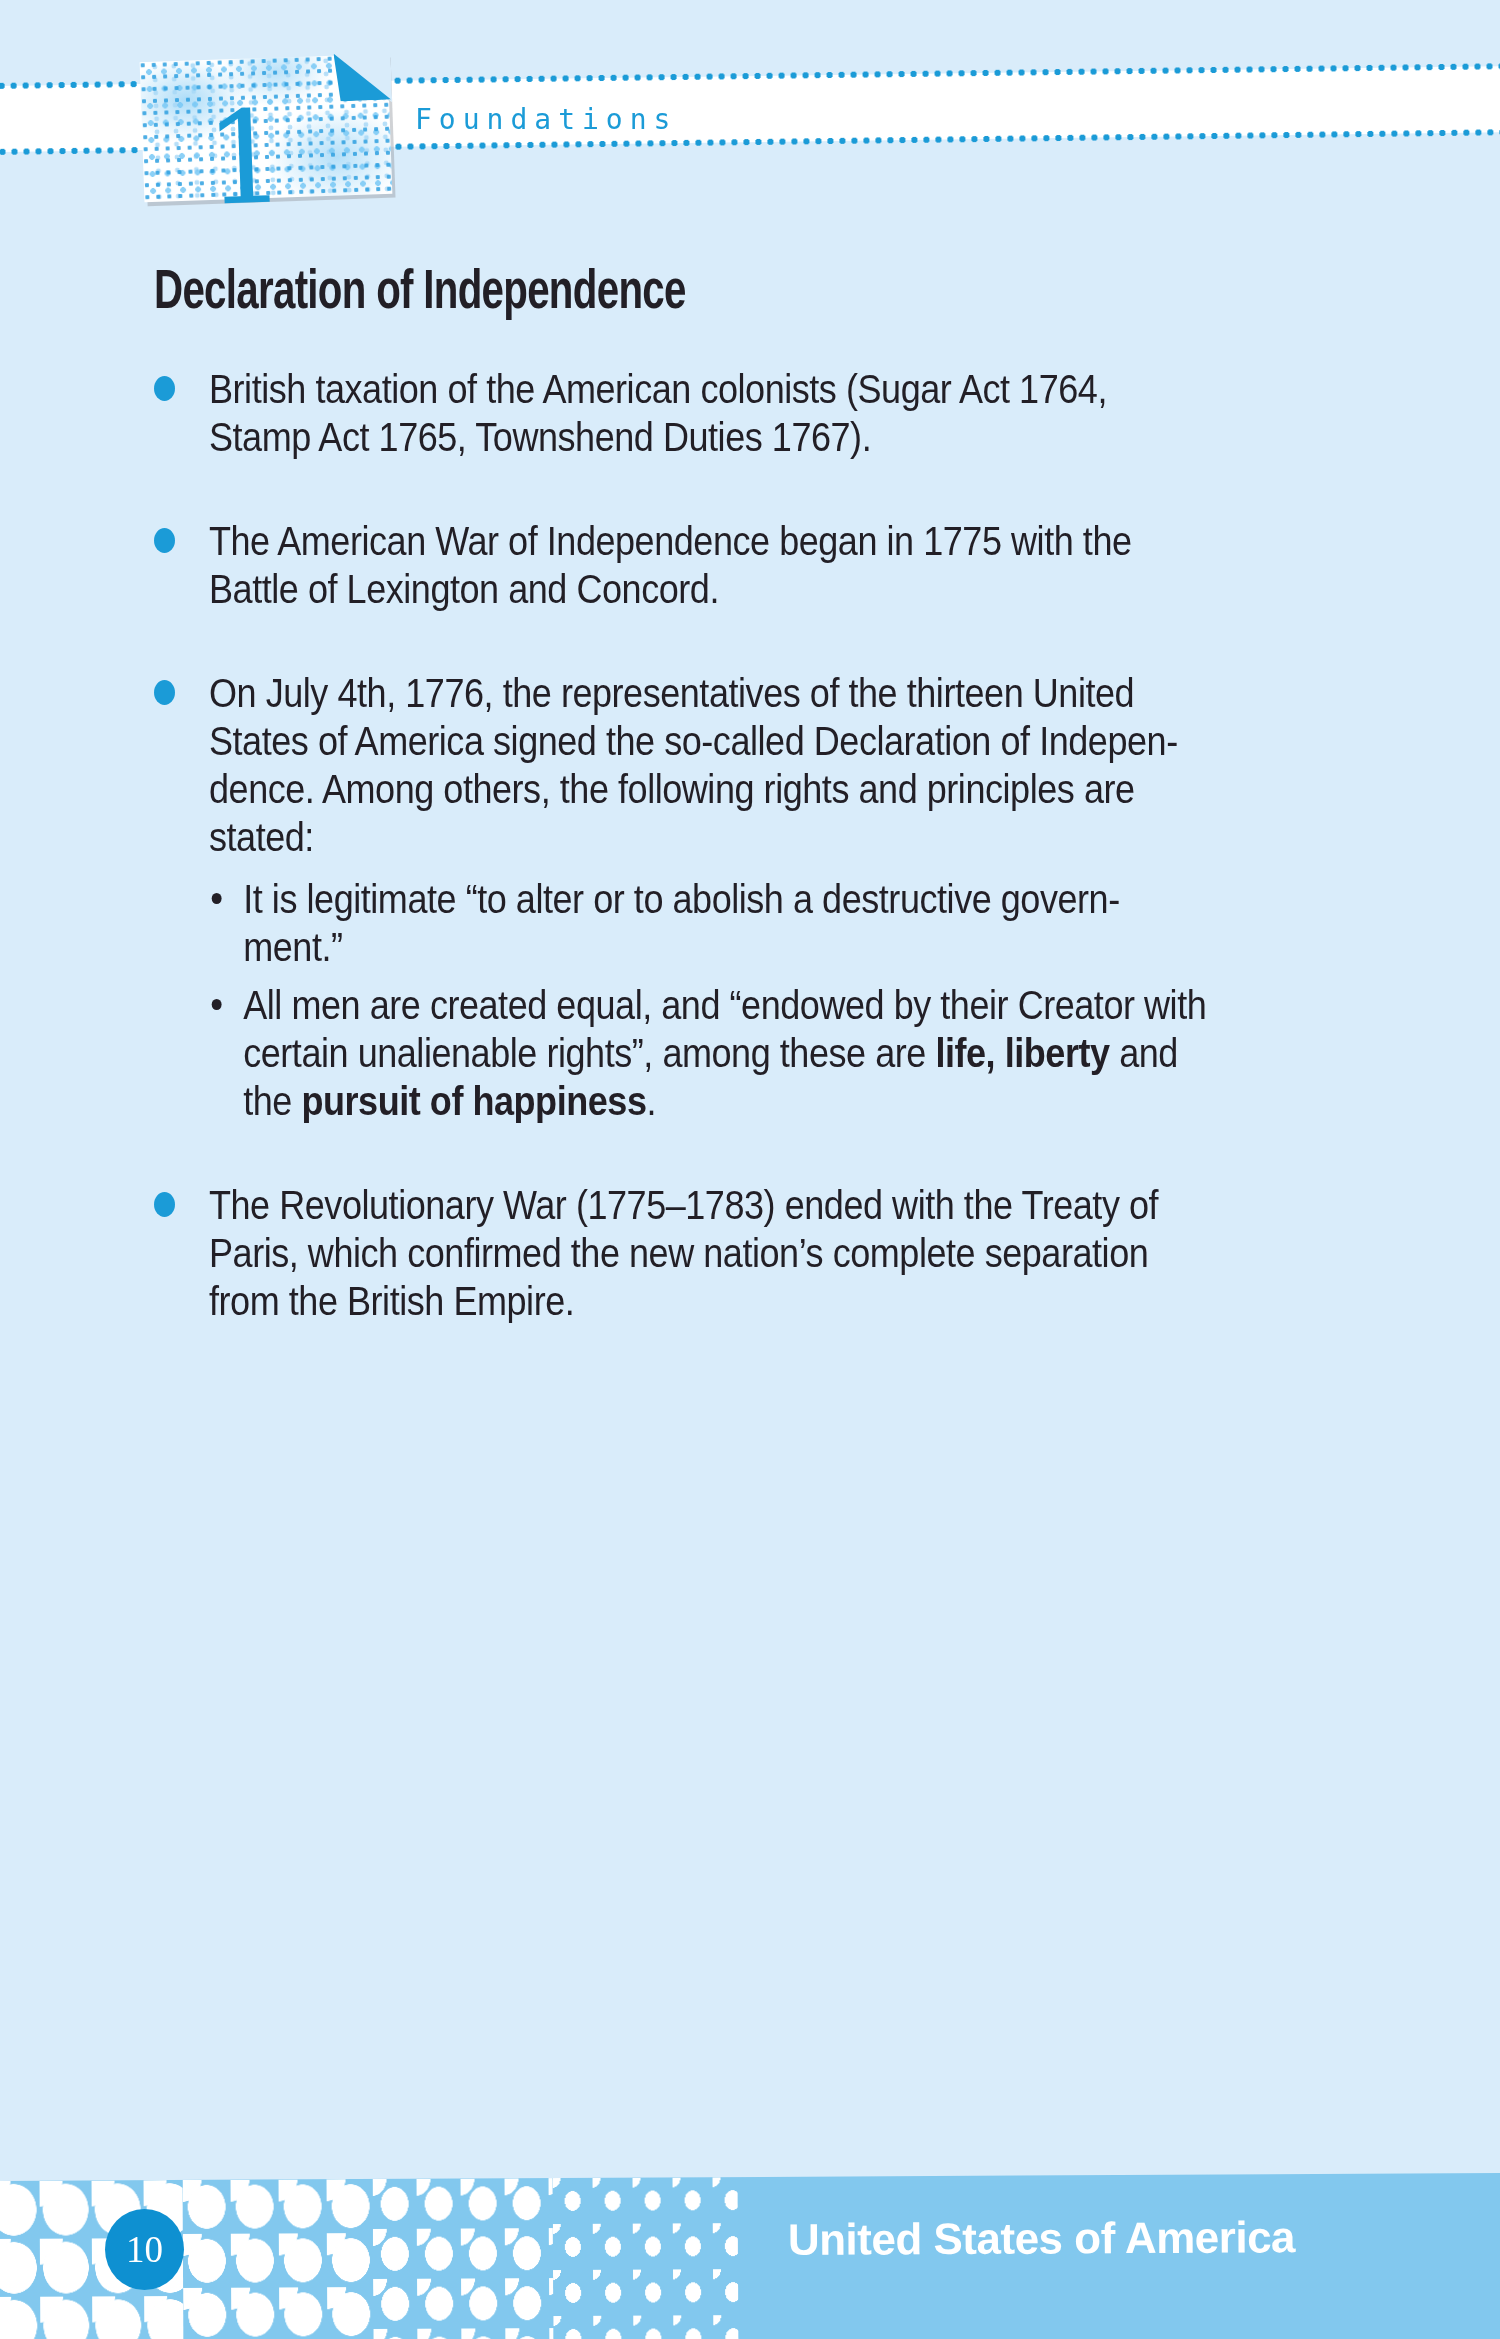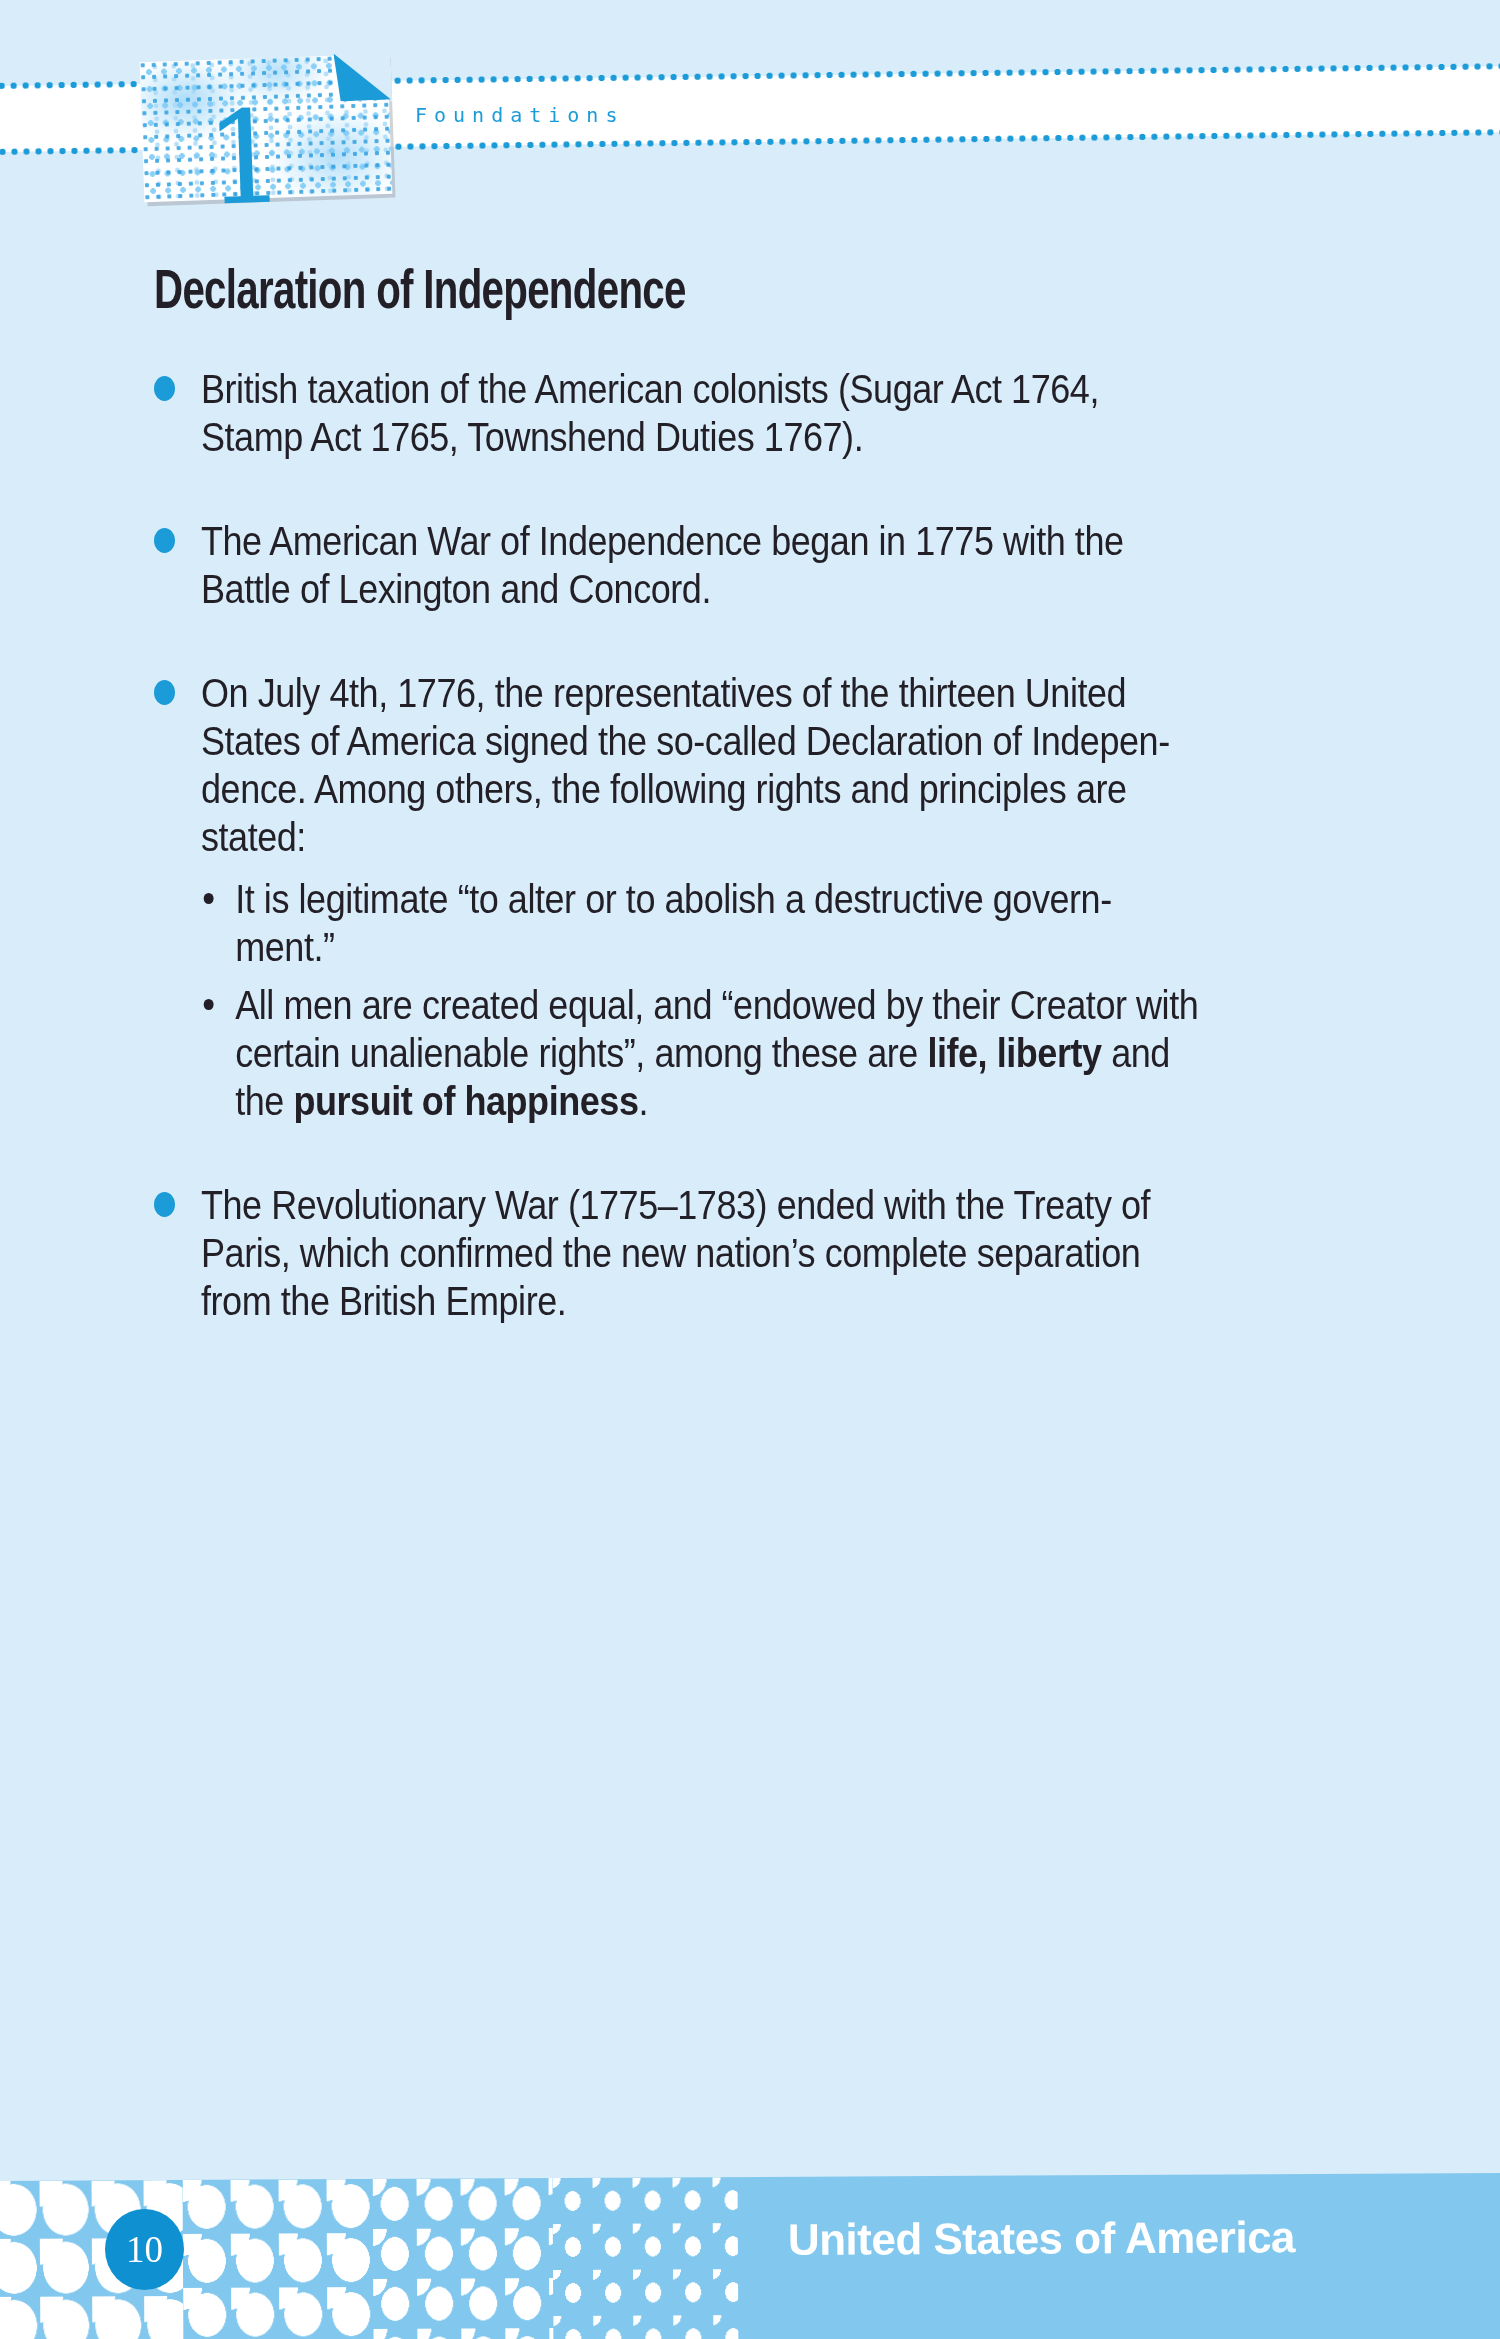--- a/index.html
+++ b/index.html
@@ -50,31 +50,31 @@
     clip-path:polygon(0 0,100% 100%,10% 100%);
     filter:drop-shadow(4px 4px 0 rgba(134,140,146,.85));
   }
   .chapter-num{
     position:absolute;left:62px;top:10px;
     font-family:"DejaVu Serif",serif;font-size:128px;line-height:1.4;
     color:var(--accent);
   }
   .chapter-title{
     position:absolute;left:415px;top:103px;
-    font-family:"DejaVu Sans Mono",monospace;font-size:20px;letter-spacing:7px;
+    font-family:"DejaVu Sans Mono",monospace;font-size:28px;letter-spacing:7px;
     color:var(--accent);
   }
   
   .content{position:absolute;left:154px;top:256px;width:1200px;}
   .section-title{
     margin:0 0 44px 0;font-size:56px;font-weight:bold;letter-spacing:-1px;
     transform:scaleX(0.72);transform-origin:left bottom;white-space:nowrap;
     color:var(--text);
   }
-  .bullet-item{display:flex;margin-bottom:56px;}
+  .bullet-item{display:flex;margin-bottom:56px;gap:8px;}
   .dot{
     width:21px;height:25px;border-radius:50%;background:var(--accent);
     margin:11px 26px 0 0;flex-shrink:0;
   }
   .bullet-body{
     font-size:40px;line-height:48px;letter-spacing:-0.5px;
     transform:scaleX(0.9);transform-origin:left top;width:1320px;
   }
   .line{white-space:nowrap;}
   .sub-list{margin-top:14px;}

